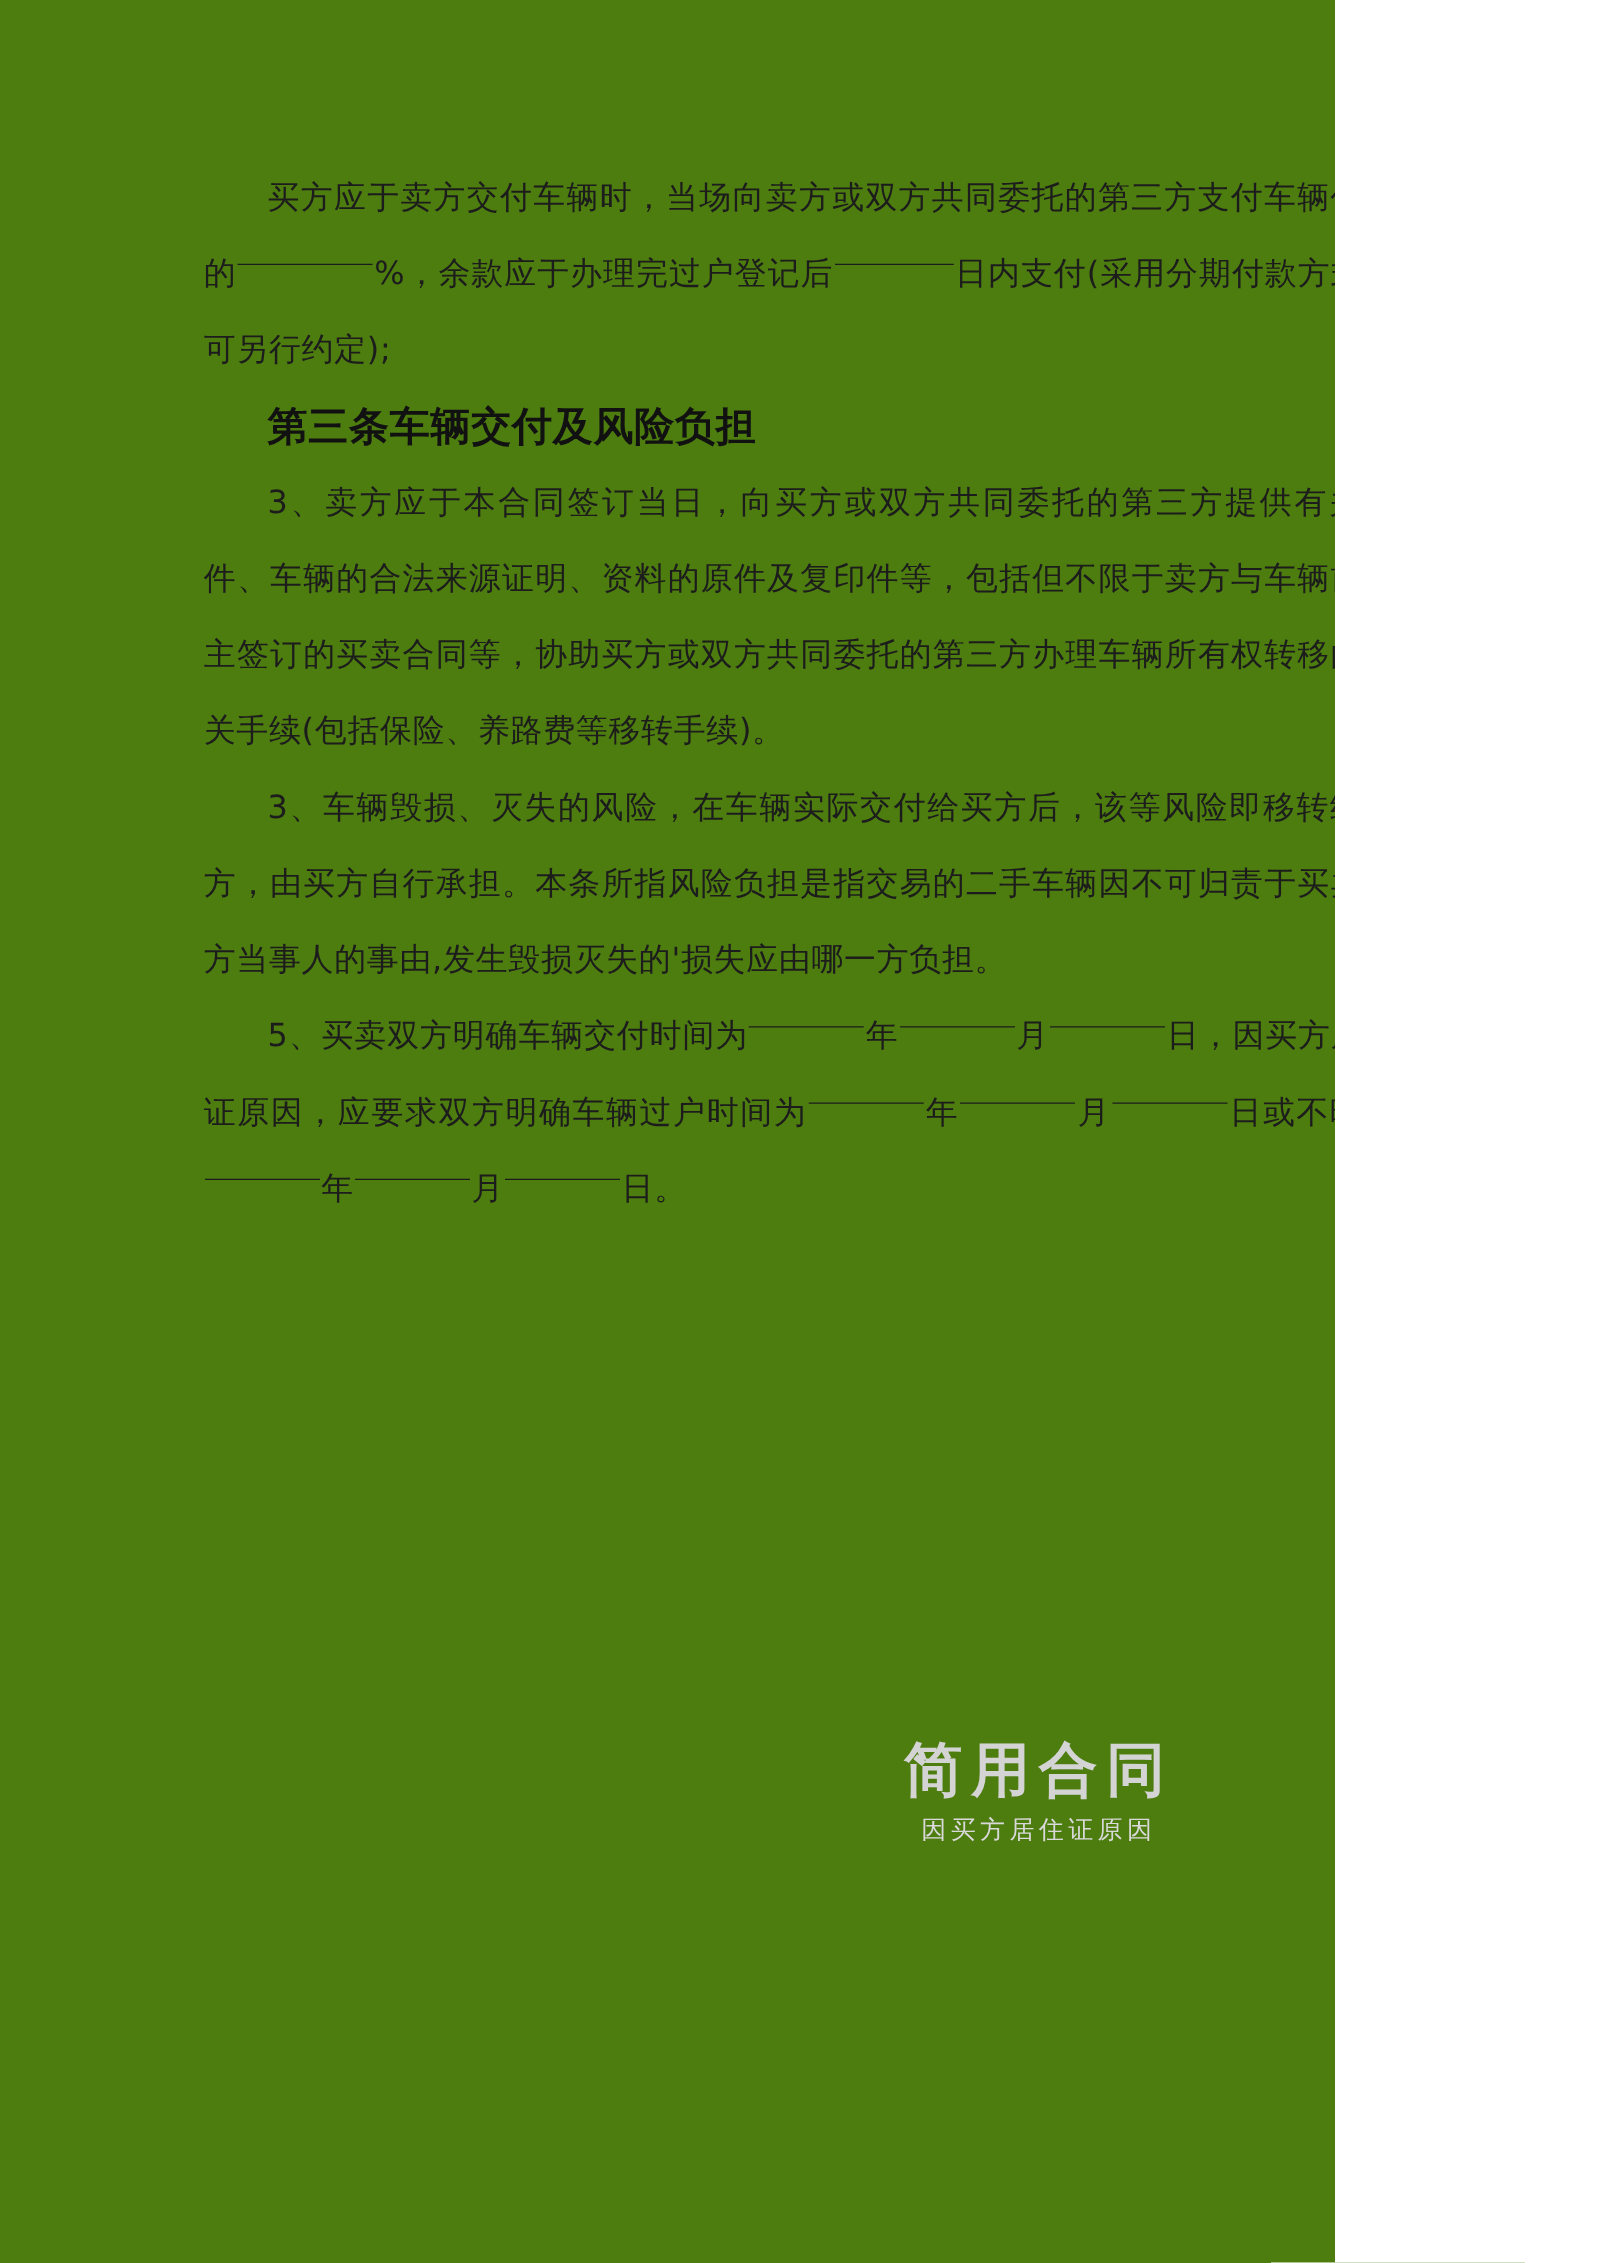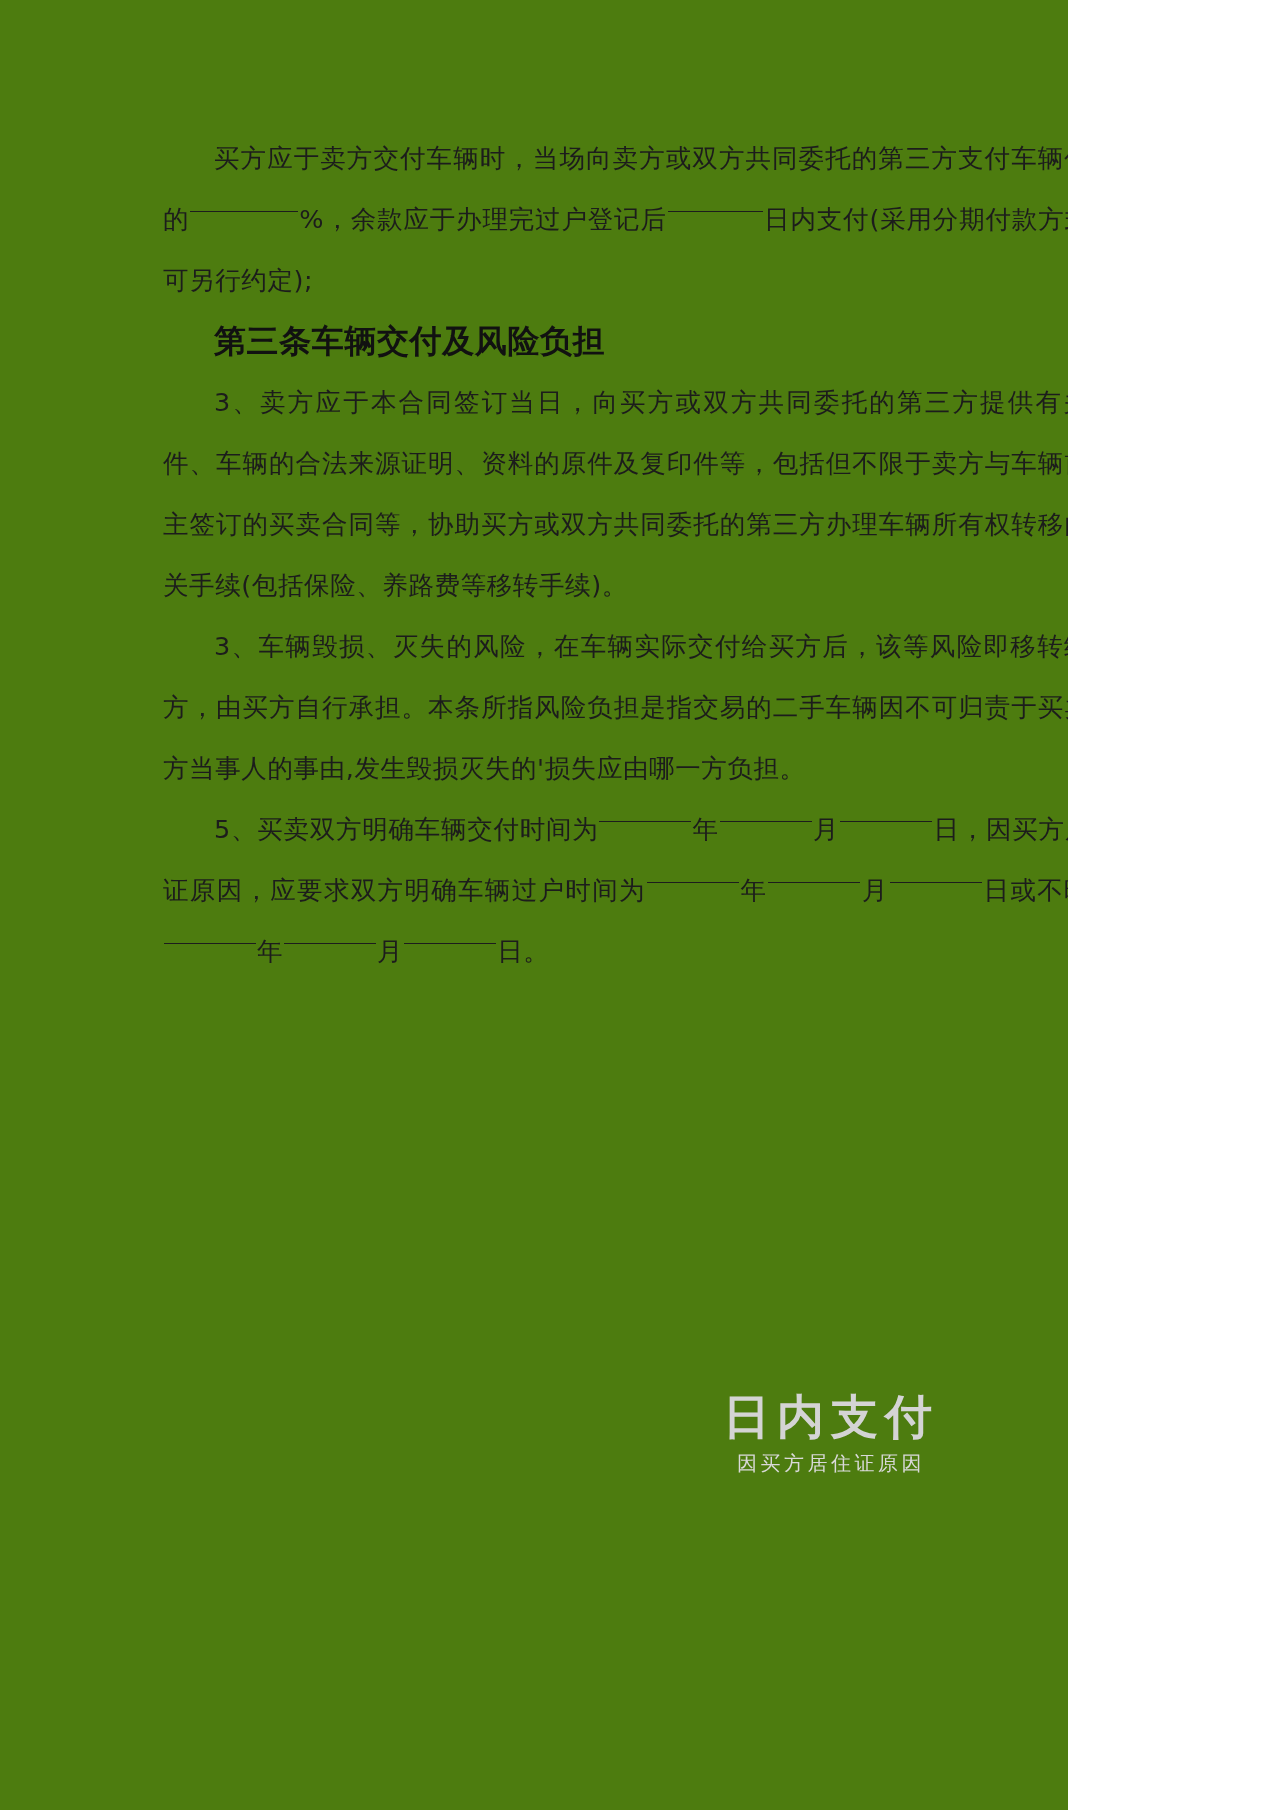--- a/index.html
+++ b/index.html
@@ -95,17 +95,17 @@
   <div class="doc-body">
 
   <div class="para"><span>买方应于卖方交付车辆时，当场向卖方或双方共同委托的第三方支付车辆价款的</span><span class="blank w-long">&nbsp;</span><span>%，余款应于办理完过户登记后</span><span class="blank w-mid">&nbsp;</span><span>日内支付(采用分期付款方式的可另行约定);</span></div>
       <div class="heading"><span>第三条车辆交付及风险负担</span></div>
       <div class="para"><span>3、卖方应于本合同签订当日，向买方或双方共同委托的第三方提供有关证件、车辆的合法来源证明、资料的原件及复印件等，包括但不限于卖方与车辆前车主签订的买卖合同等，协助买方或双方共同委托的第三方办理车辆所有权转移的相关手续(包括保险、养路费等移转手续)。</span></div>
       <div class="para"><span>3、车辆毁损、灭失的风险，在车辆实际交付给买方后，该等风险即移转给买方，由买方自行承担。本条所指风险负担是指交易的二手车辆因不可归责于买卖双方当事人的事由,发生毁损灭失的'损失应由哪一方负担。</span></div>
       <div class="para"><span>5、买卖双方明确车辆交付时间为</span><span class="blank w-date">&nbsp;</span><span>年</span><span class="blank w-date">&nbsp;</span><span>月</span><span class="blank w-date">&nbsp;</span><span>日，因买方居住证原因，应要求双方明确车辆过户时间为</span><span class="blank w-date">&nbsp;</span><span>年</span><span class="blank w-date">&nbsp;</span><span>月</span><span class="blank w-date">&nbsp;</span><span>日或不晚于</span><span class="blank w-date">&nbsp;</span><span>年</span><span class="blank w-date">&nbsp;</span><span>月</span><span class="blank w-date">&nbsp;</span><span>日。</span></div>
     </div>
 
   <div class="watermark">
-    <div class="watermark-main">日内支付</div>
+    <div class="watermark-main">简用合同</div>
     <div class="watermark-sub">因买方居住证原因</div>
   </div>
 
 </div>
 
 </body></html>

